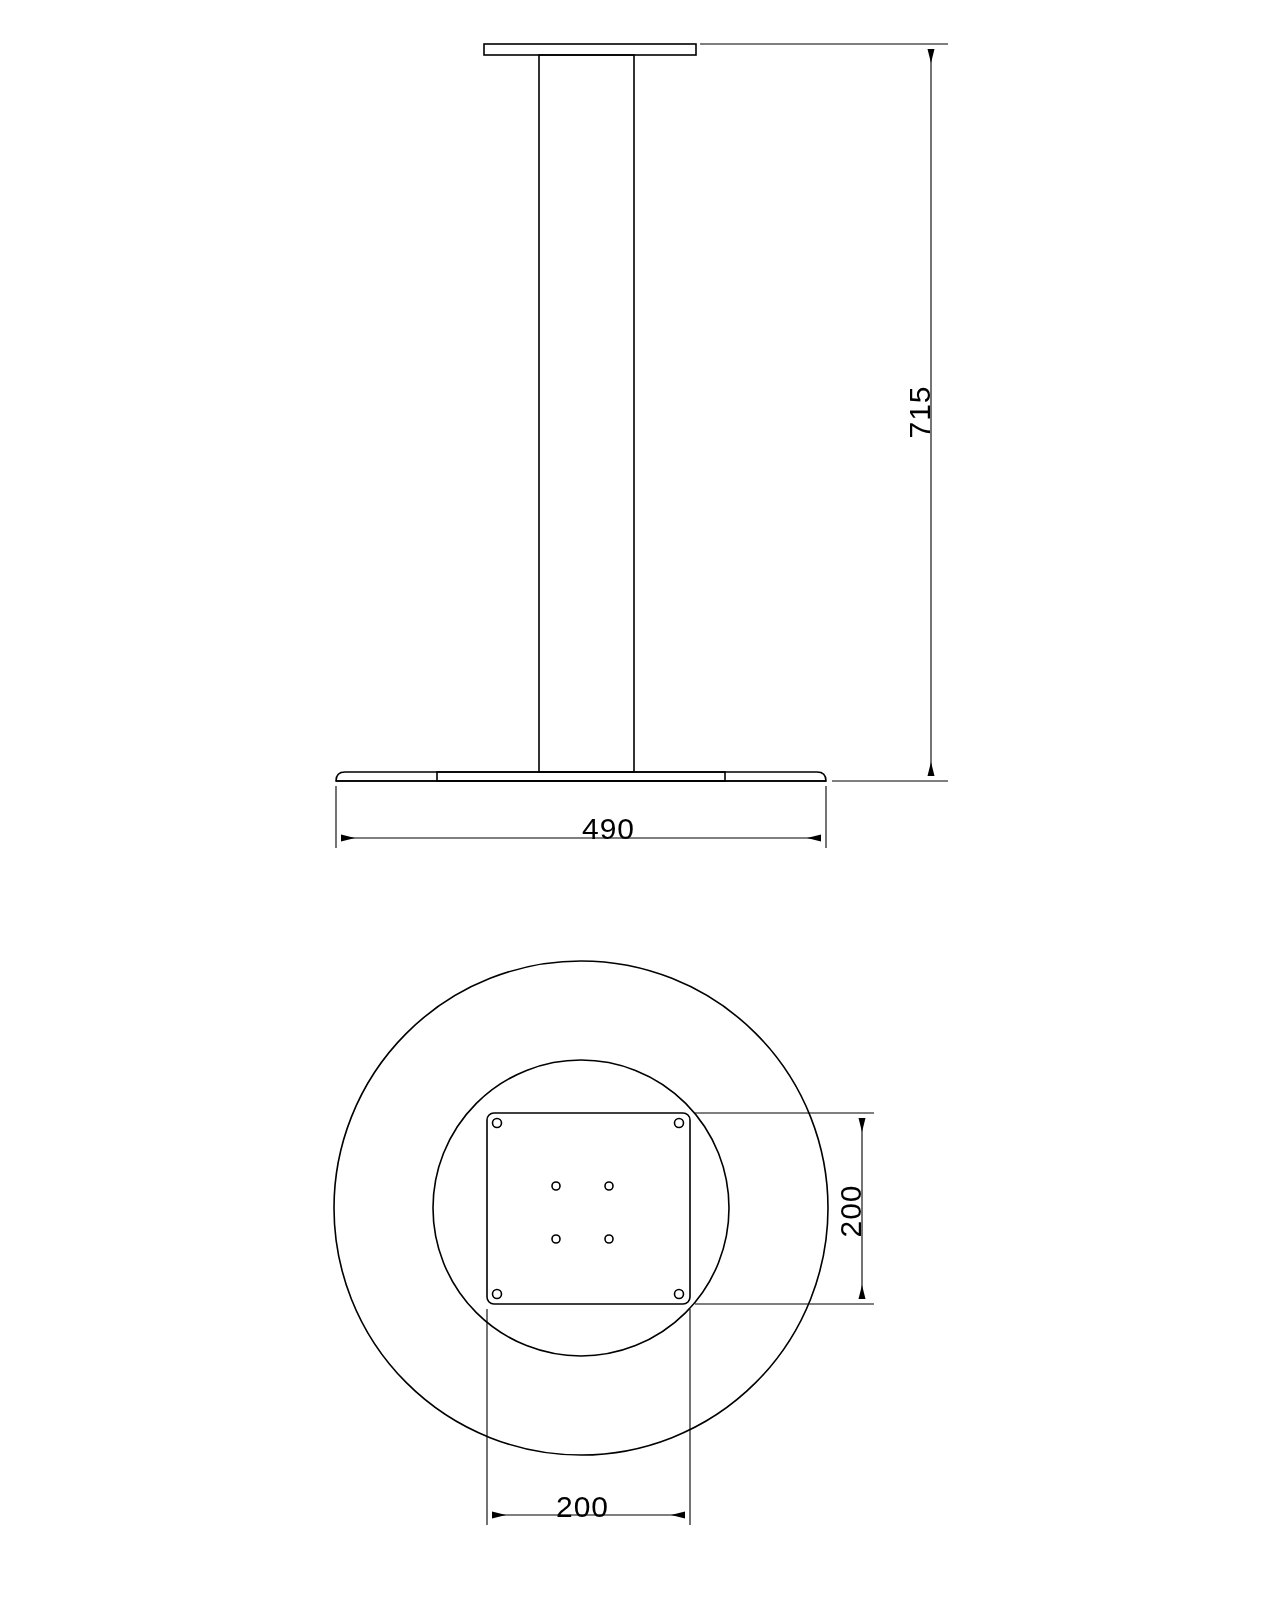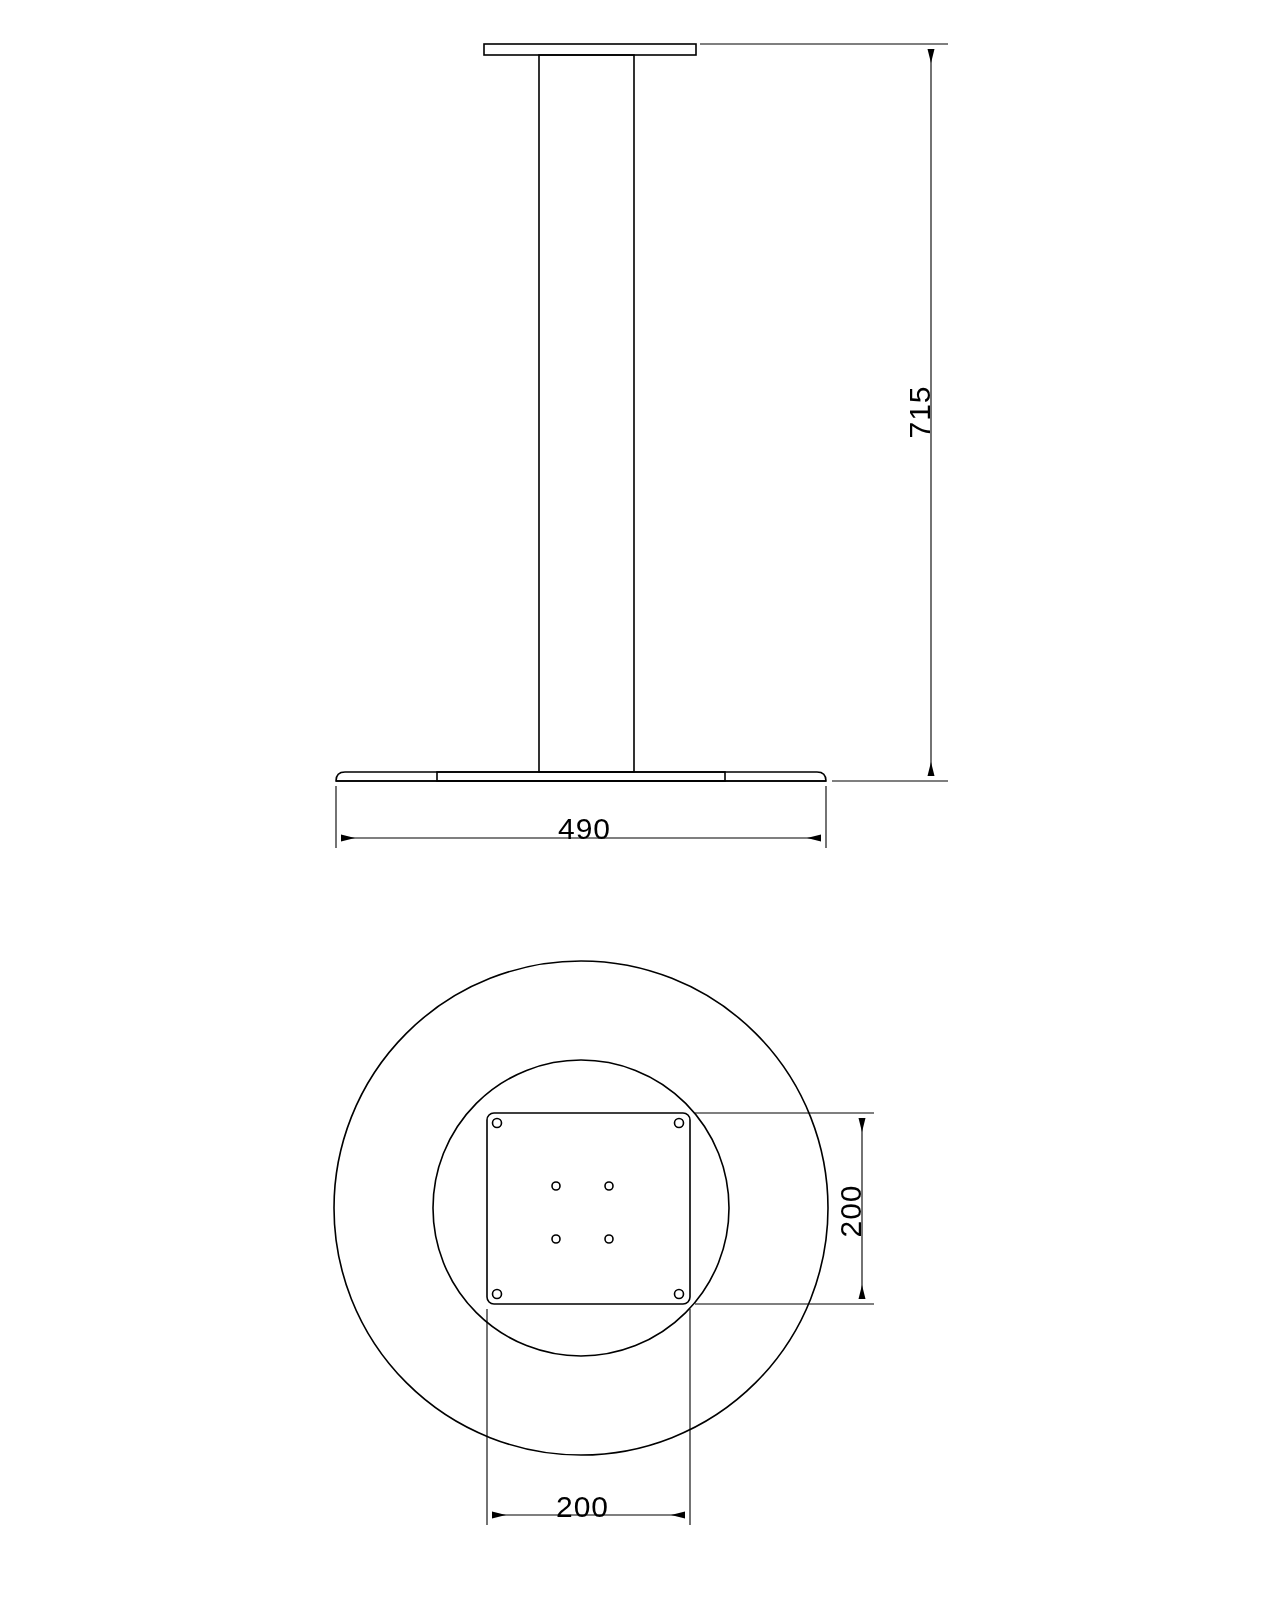--- a/index.html
+++ b/index.html
@@ -101,17 +101,17 @@
 
   <g stroke="#000000" stroke-width="1.1" fill="none">
     <line x1="487" y1="1309" x2="487" y2="1525"></line>
     <line x1="690" y1="1309" x2="690" y2="1525"></line>
     <line x1="493" y1="1515" x2="684" y2="1515" marker-start="url(#arrowStart)" marker-end="url(#arrowEnd)"></line>
   </g>
 </svg>
 
 <div class="dim-label vertical" style="left: 893px; top: 395px;">715</div>
 
-<div class="dim-label" style="left: 558px; top: 812px;">490</div>
+<div class="dim-label" style="left: 582px; top: 812px;">490</div>
 
 <div class="dim-label vertical" style="left: 824px; top: 1194px;">200</div>
 
 <div class="dim-label" style="left: 556px; top: 1490px;">200</div>
 
 </body></html>

